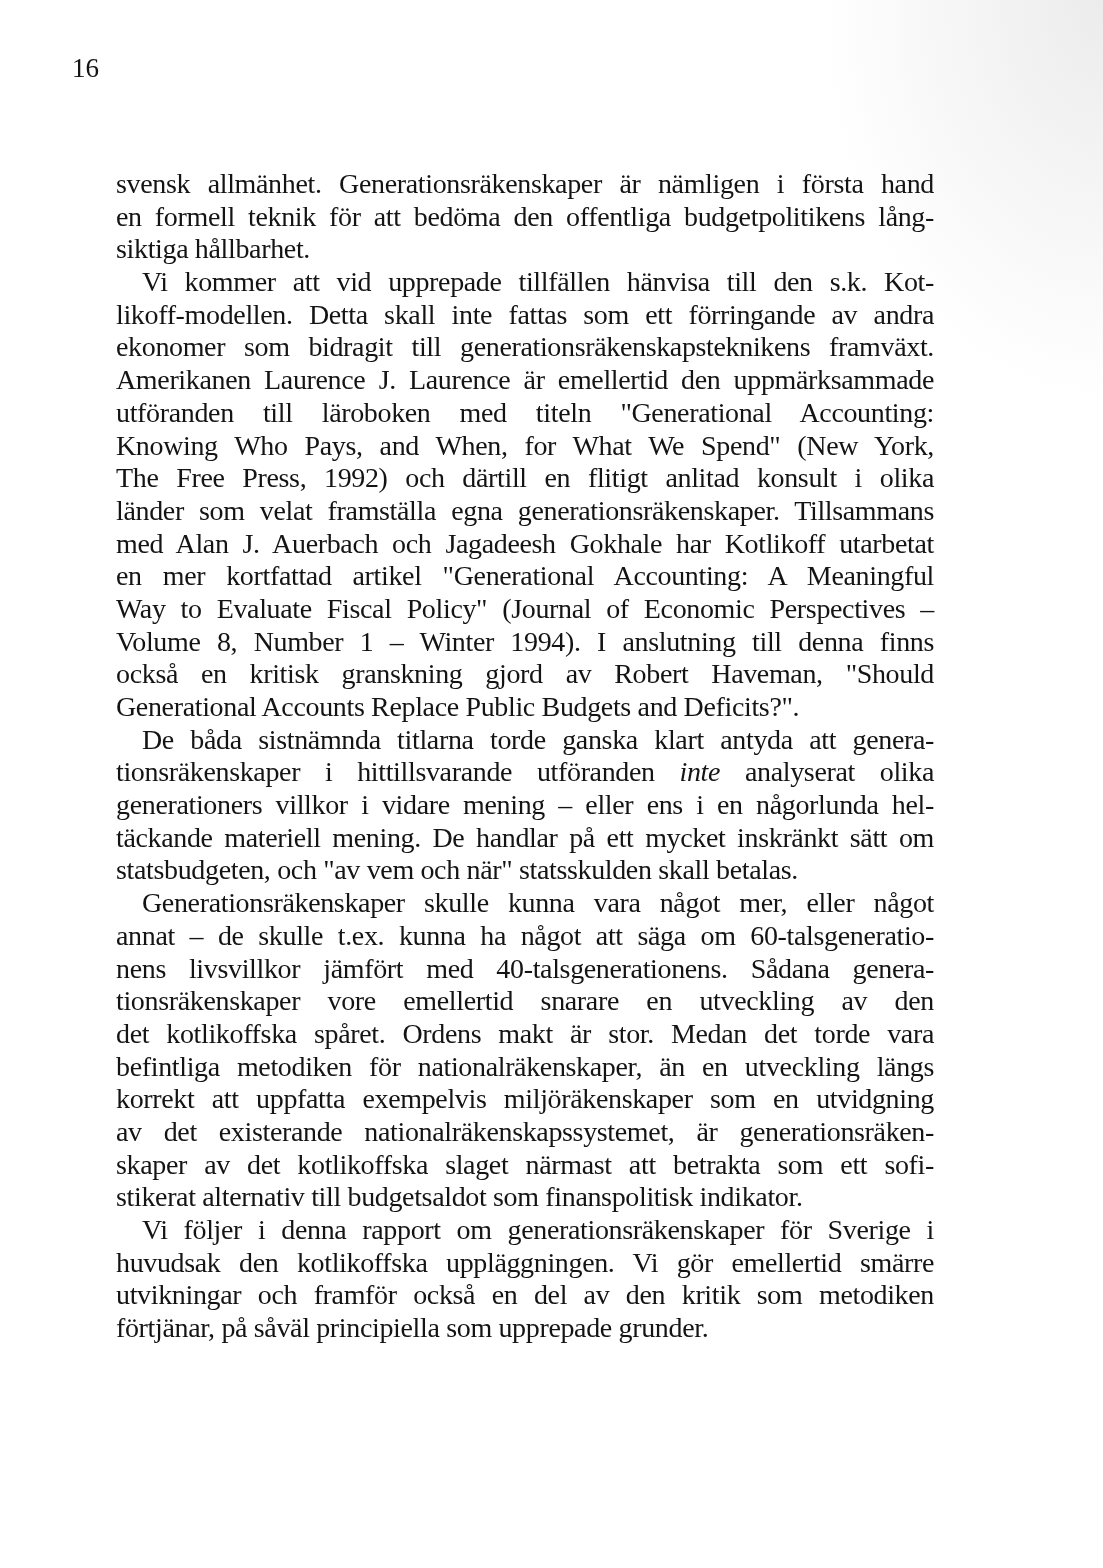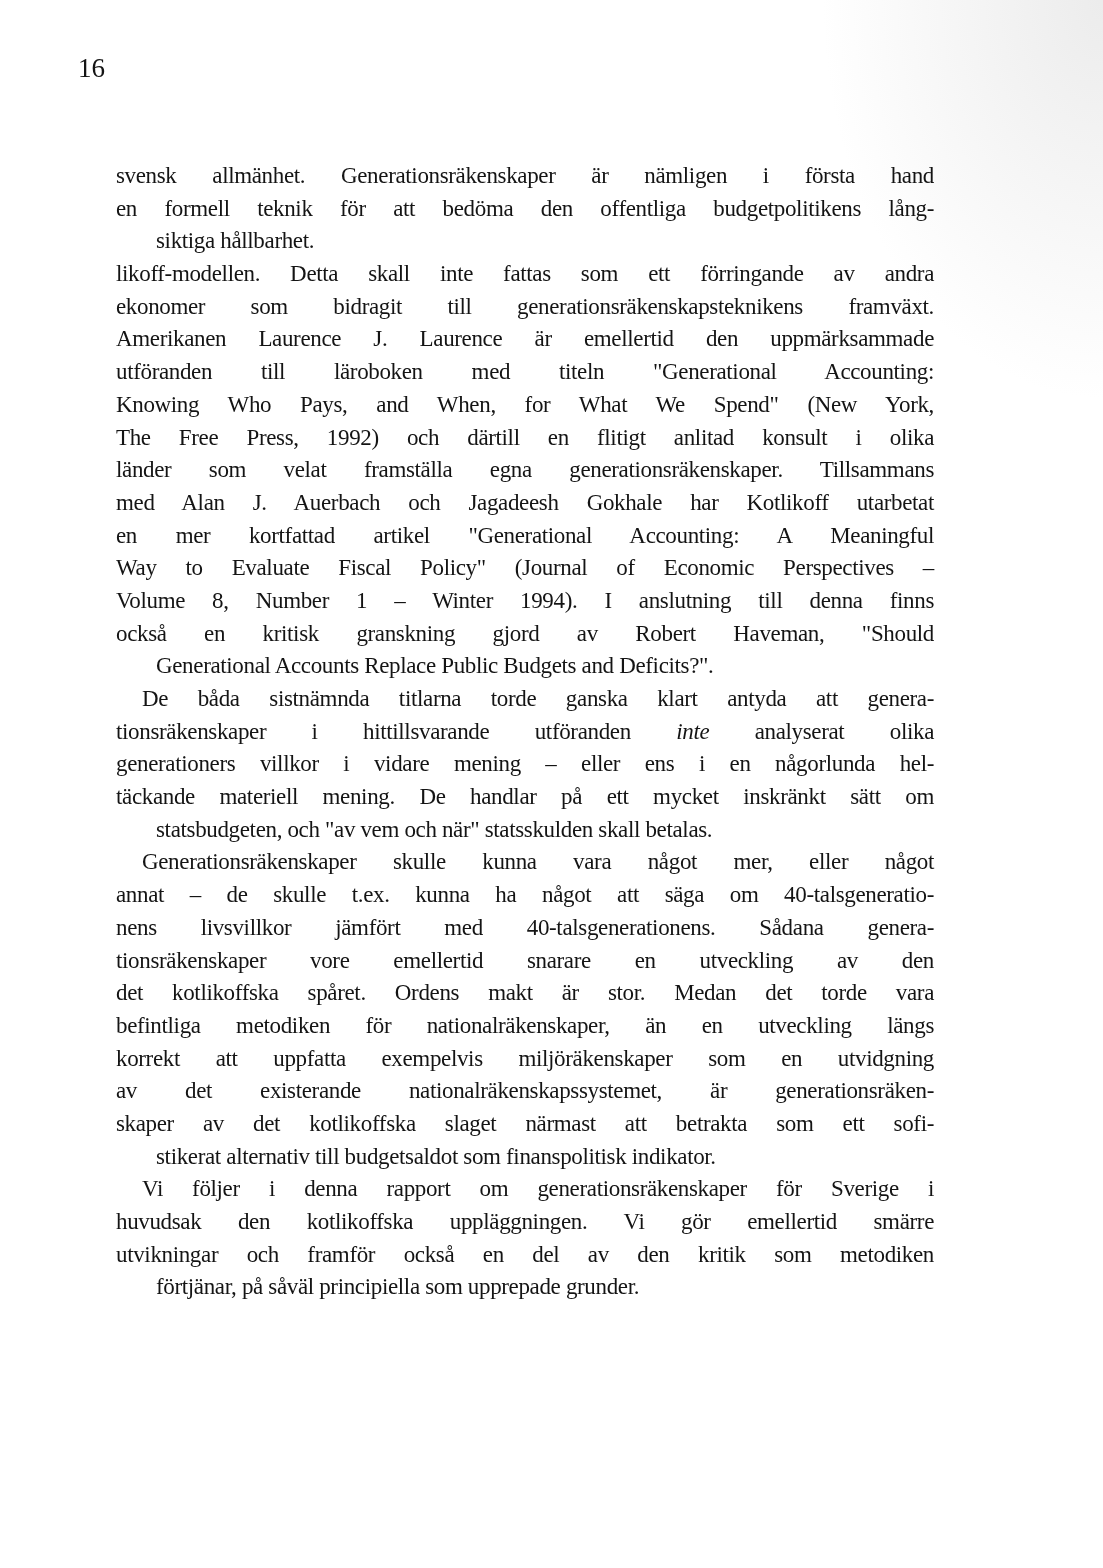--- a/index.html
+++ b/index.html
@@ -6,50 +6,51 @@
   body {
     width: 1103px; height: 1568px; background: #ffffff; position: relative; overflow: hidden;
     font-family: "Liberation Serif", "DejaVu Serif", serif; color: #141414;
   }
   .scan-tint {
     position: absolute; left: 0; top: 0; width: 1103px; height: 1568px;
     background: radial-gradient(ellipse at 100% 0%, rgba(200,200,200,0.35) 0%, rgba(255,255,255,0) 18%);
     pointer-events: none;
   }
   .page-number {
-    position: absolute; left: 78px; top: 52px; font-size: 27px; line-height: 32px;
+    position: absolute; left: 72px; top: 52px; font-size: 27px; line-height: 32px;
   }
   .text-block {
-    position: absolute; left: 116px; top: 160px; width: 818px;
-    font-size: 23px; line-height: 32.7px;
+    position: absolute; left: 116px; top: 168px; width: 818px;
+    font-size: 28px; line-height: 32.7px;
   }
   .line {
     display: block; height: 32.7px; white-space: nowrap;
     text-align: justify; text-align-last: justify; letter-spacing: -0.35px;
   }
-  .line.last { text-align-last: left; margin-left: 40px; }
+  .line.last { text-align-last: left; }
   .line.indent { padding-left: 26px; }
   em { font-style: italic; }
 </style>
 </head>
 <body>
 
 <div class="scan-tint"></div>
 
 <div class="page-number">16</div>
 
 <div class="text-block">
 
   <div>
     <span class="line">svensk allmänhet. Generationsräkenskaper är nämligen i första hand</span>
     <span class="line">en formell teknik för att bedöma den offentliga budgetpolitikens lång-</span>
     <span class="line last">siktiga hållbarhet.</span>
   </div>
 
   <div>
+    <span class="line indent">Vi kommer att vid upprepade tillfällen hänvisa till den s.k. Kot-</span>
     <span class="line">likoff-modellen. Detta skall inte fattas som ett förringande av andra</span>
     <span class="line">ekonomer som bidragit till generationsräkenskapsteknikens framväxt.</span>
     <span class="line">Amerikanen Laurence J. Laurence är emellertid den uppmärksammade</span>
     <span class="line">utföranden till läroboken med titeln "Generational Accounting:</span>
     <span class="line">Knowing Who Pays, and When, for What We Spend" (New York,</span>
     <span class="line">The Free Press, 1992) och därtill en flitigt anlitad konsult i olika</span>
     <span class="line">länder som velat framställa egna generationsräkenskaper. Tillsammans</span>
     <span class="line">med Alan J. Auerbach och Jagadeesh Gokhale har Kotlikoff utarbetat</span>
     <span class="line">en mer kortfattad artikel "Generational Accounting: A Meaningful</span>
     <span class="line">Way to Evaluate Fiscal Policy" (Journal of Economic Perspectives –</span>
@@ -61,21 +62,21 @@
   <div>
     <span class="line indent">De båda sistnämnda titlarna torde ganska klart antyda att genera-</span>
     <span class="line"><span>tionsräkenskaper i hittillsvarande utföranden </span><em>inte</em><span> analyserat olika</span></span>
     <span class="line">generationers villkor i vidare mening – eller ens i en någorlunda hel-</span>
     <span class="line">täckande materiell mening. De handlar på ett mycket inskränkt sätt om</span>
     <span class="line last">statsbudgeten, och "av vem och när" statsskulden skall betalas.</span>
   </div>
 
   <div>
     <span class="line indent">Generationsräkenskaper skulle kunna vara något mer, eller något</span>
-    <span class="line">annat – de skulle t.ex. kunna ha något att säga om 40-talsgeneratio-</span>
+    <span class="line">annat – de skulle t.ex. kunna ha något att säga om 60-talsgeneratio-</span>
     <span class="line">nens livsvillkor jämfört med 40-talsgenerationens. Sådana genera-</span>
     <span class="line">tionsräkenskaper vore emellertid snarare en utveckling av den</span>
     <span class="line">det kotlikoffska spåret. Ordens makt är stor. Medan det torde vara</span>
     <span class="line">befintliga metodiken för nationalräkenskaper, än en utveckling längs</span>
     <span class="line">korrekt att uppfatta exempelvis miljöräkenskaper som en utvidgning</span>
     <span class="line">av det existerande nationalräkenskapssystemet, är generationsräken-</span>
     <span class="line">skaper av det kotlikoffska slaget närmast att betrakta som ett sofi-</span>
     <span class="line last">stikerat alternativ till budgetsaldot som finanspolitisk indikator.</span>
   </div>
 

